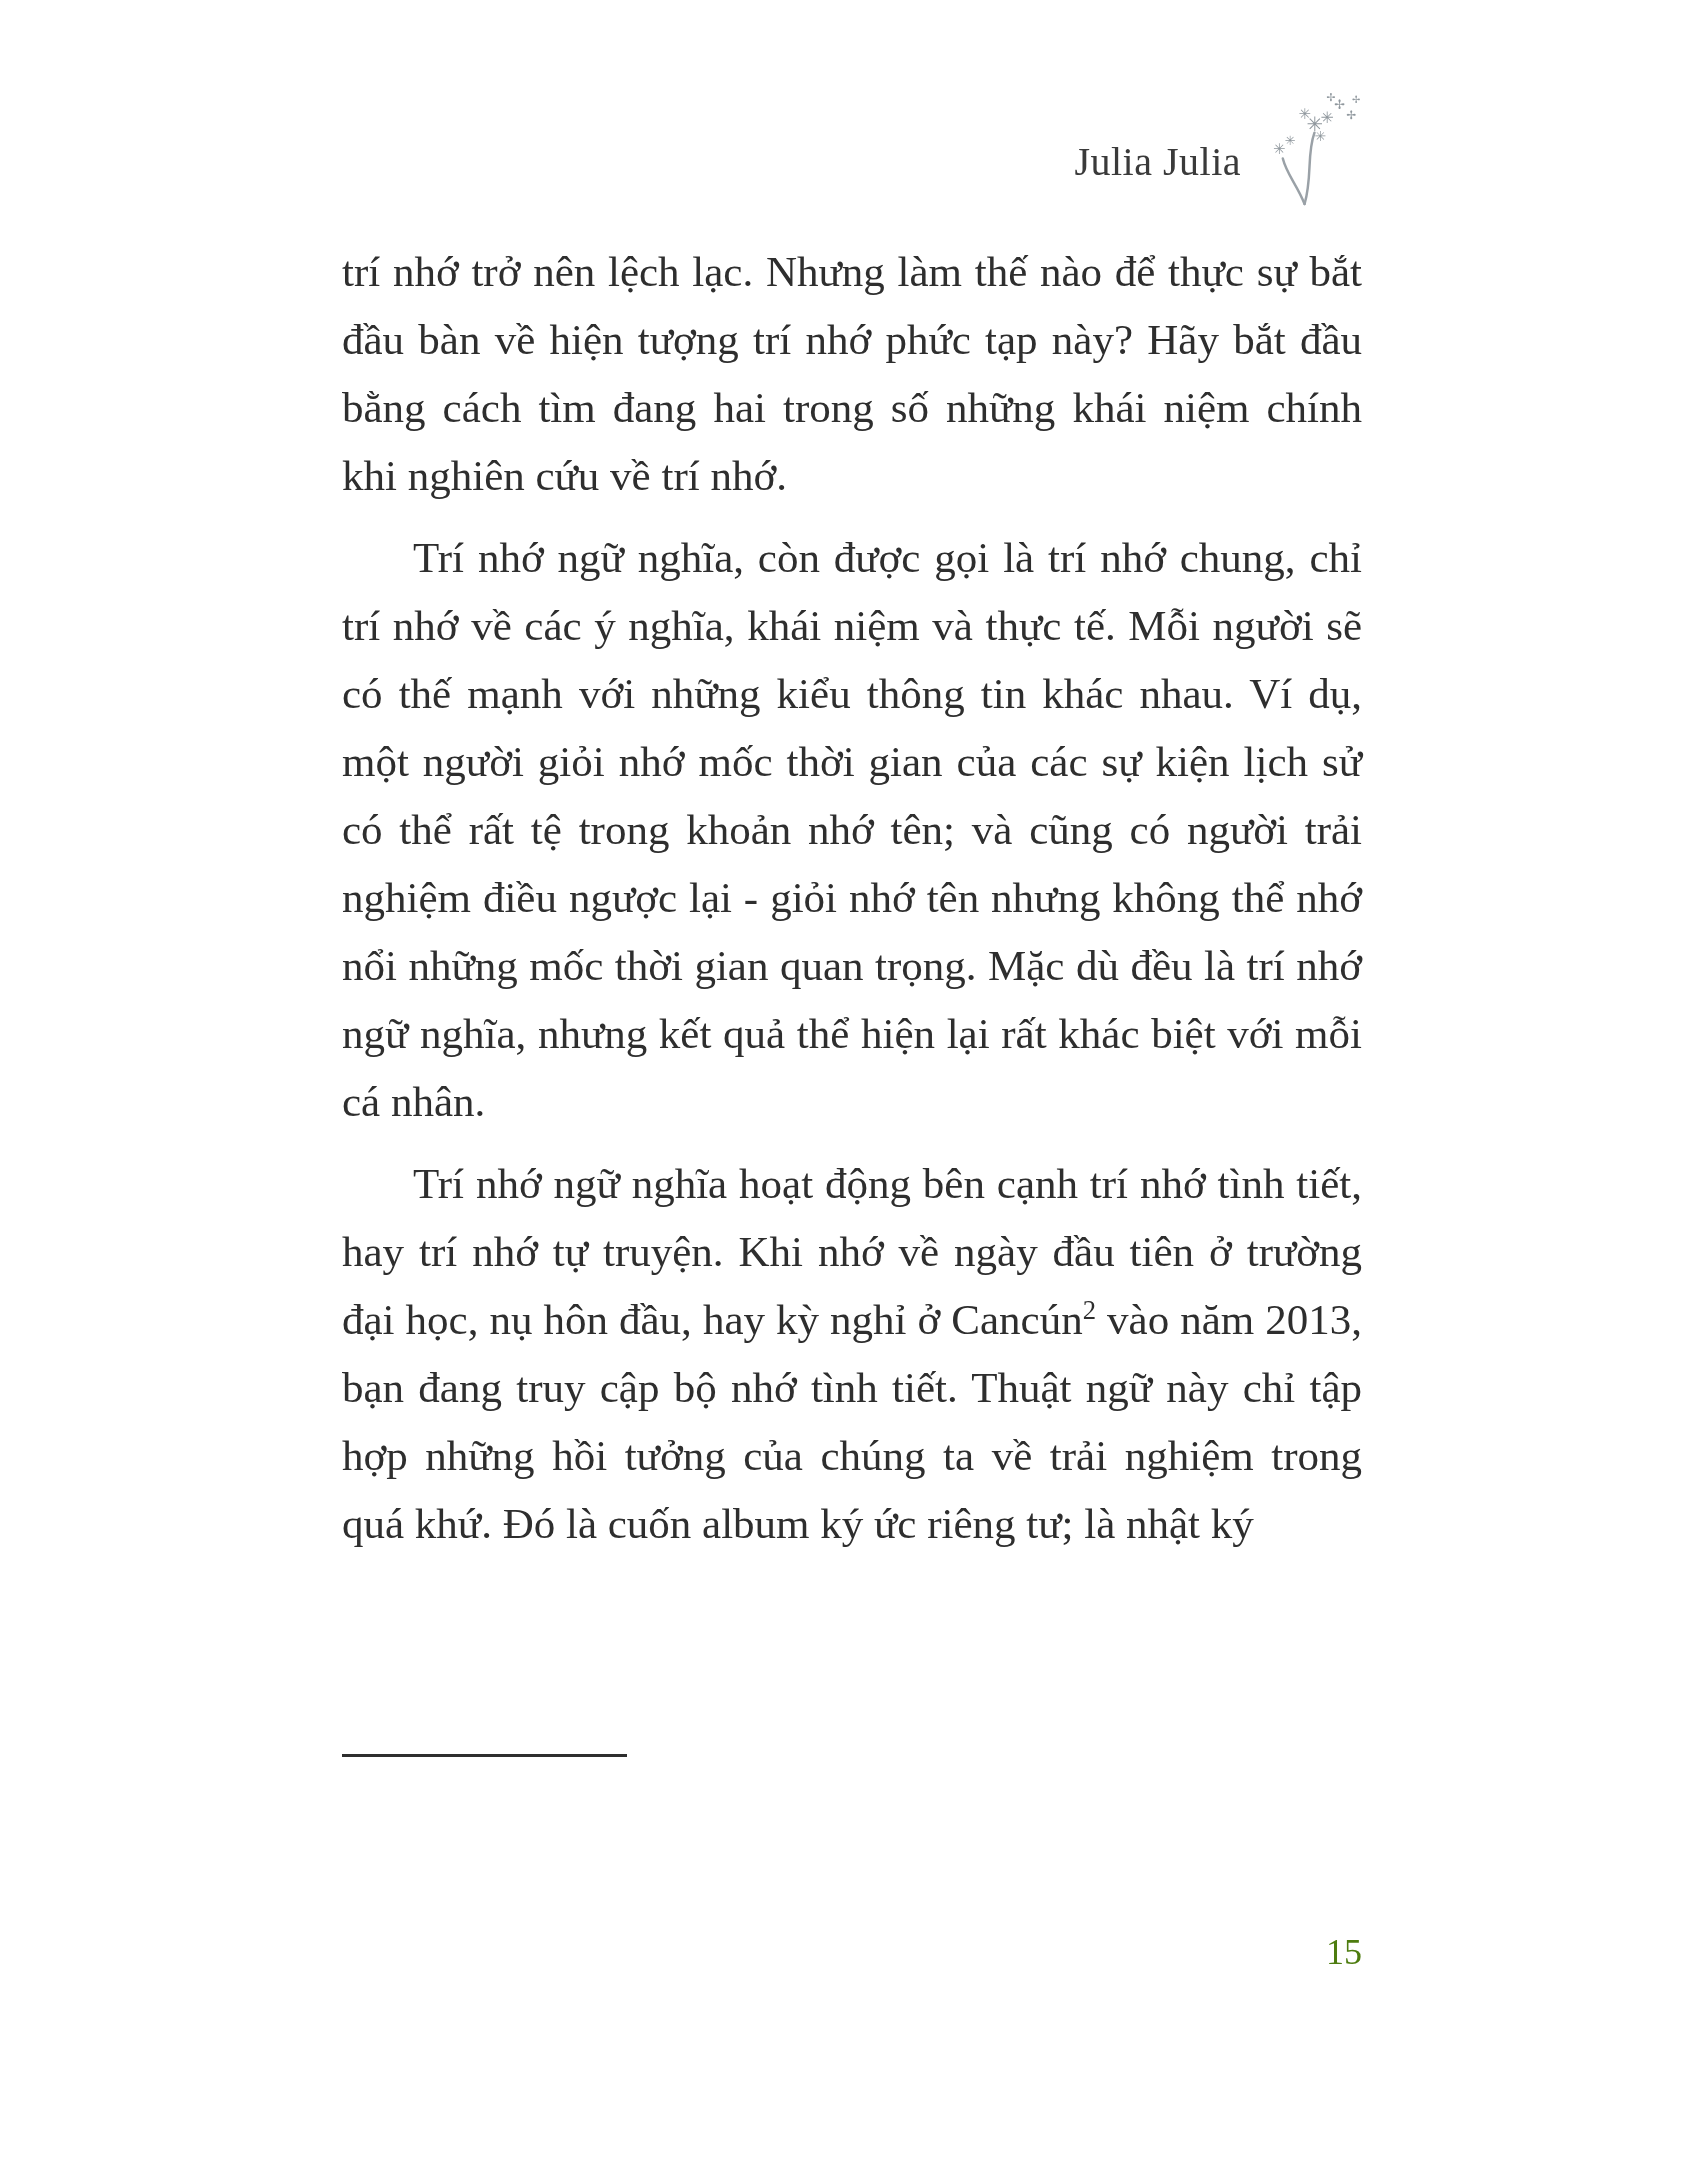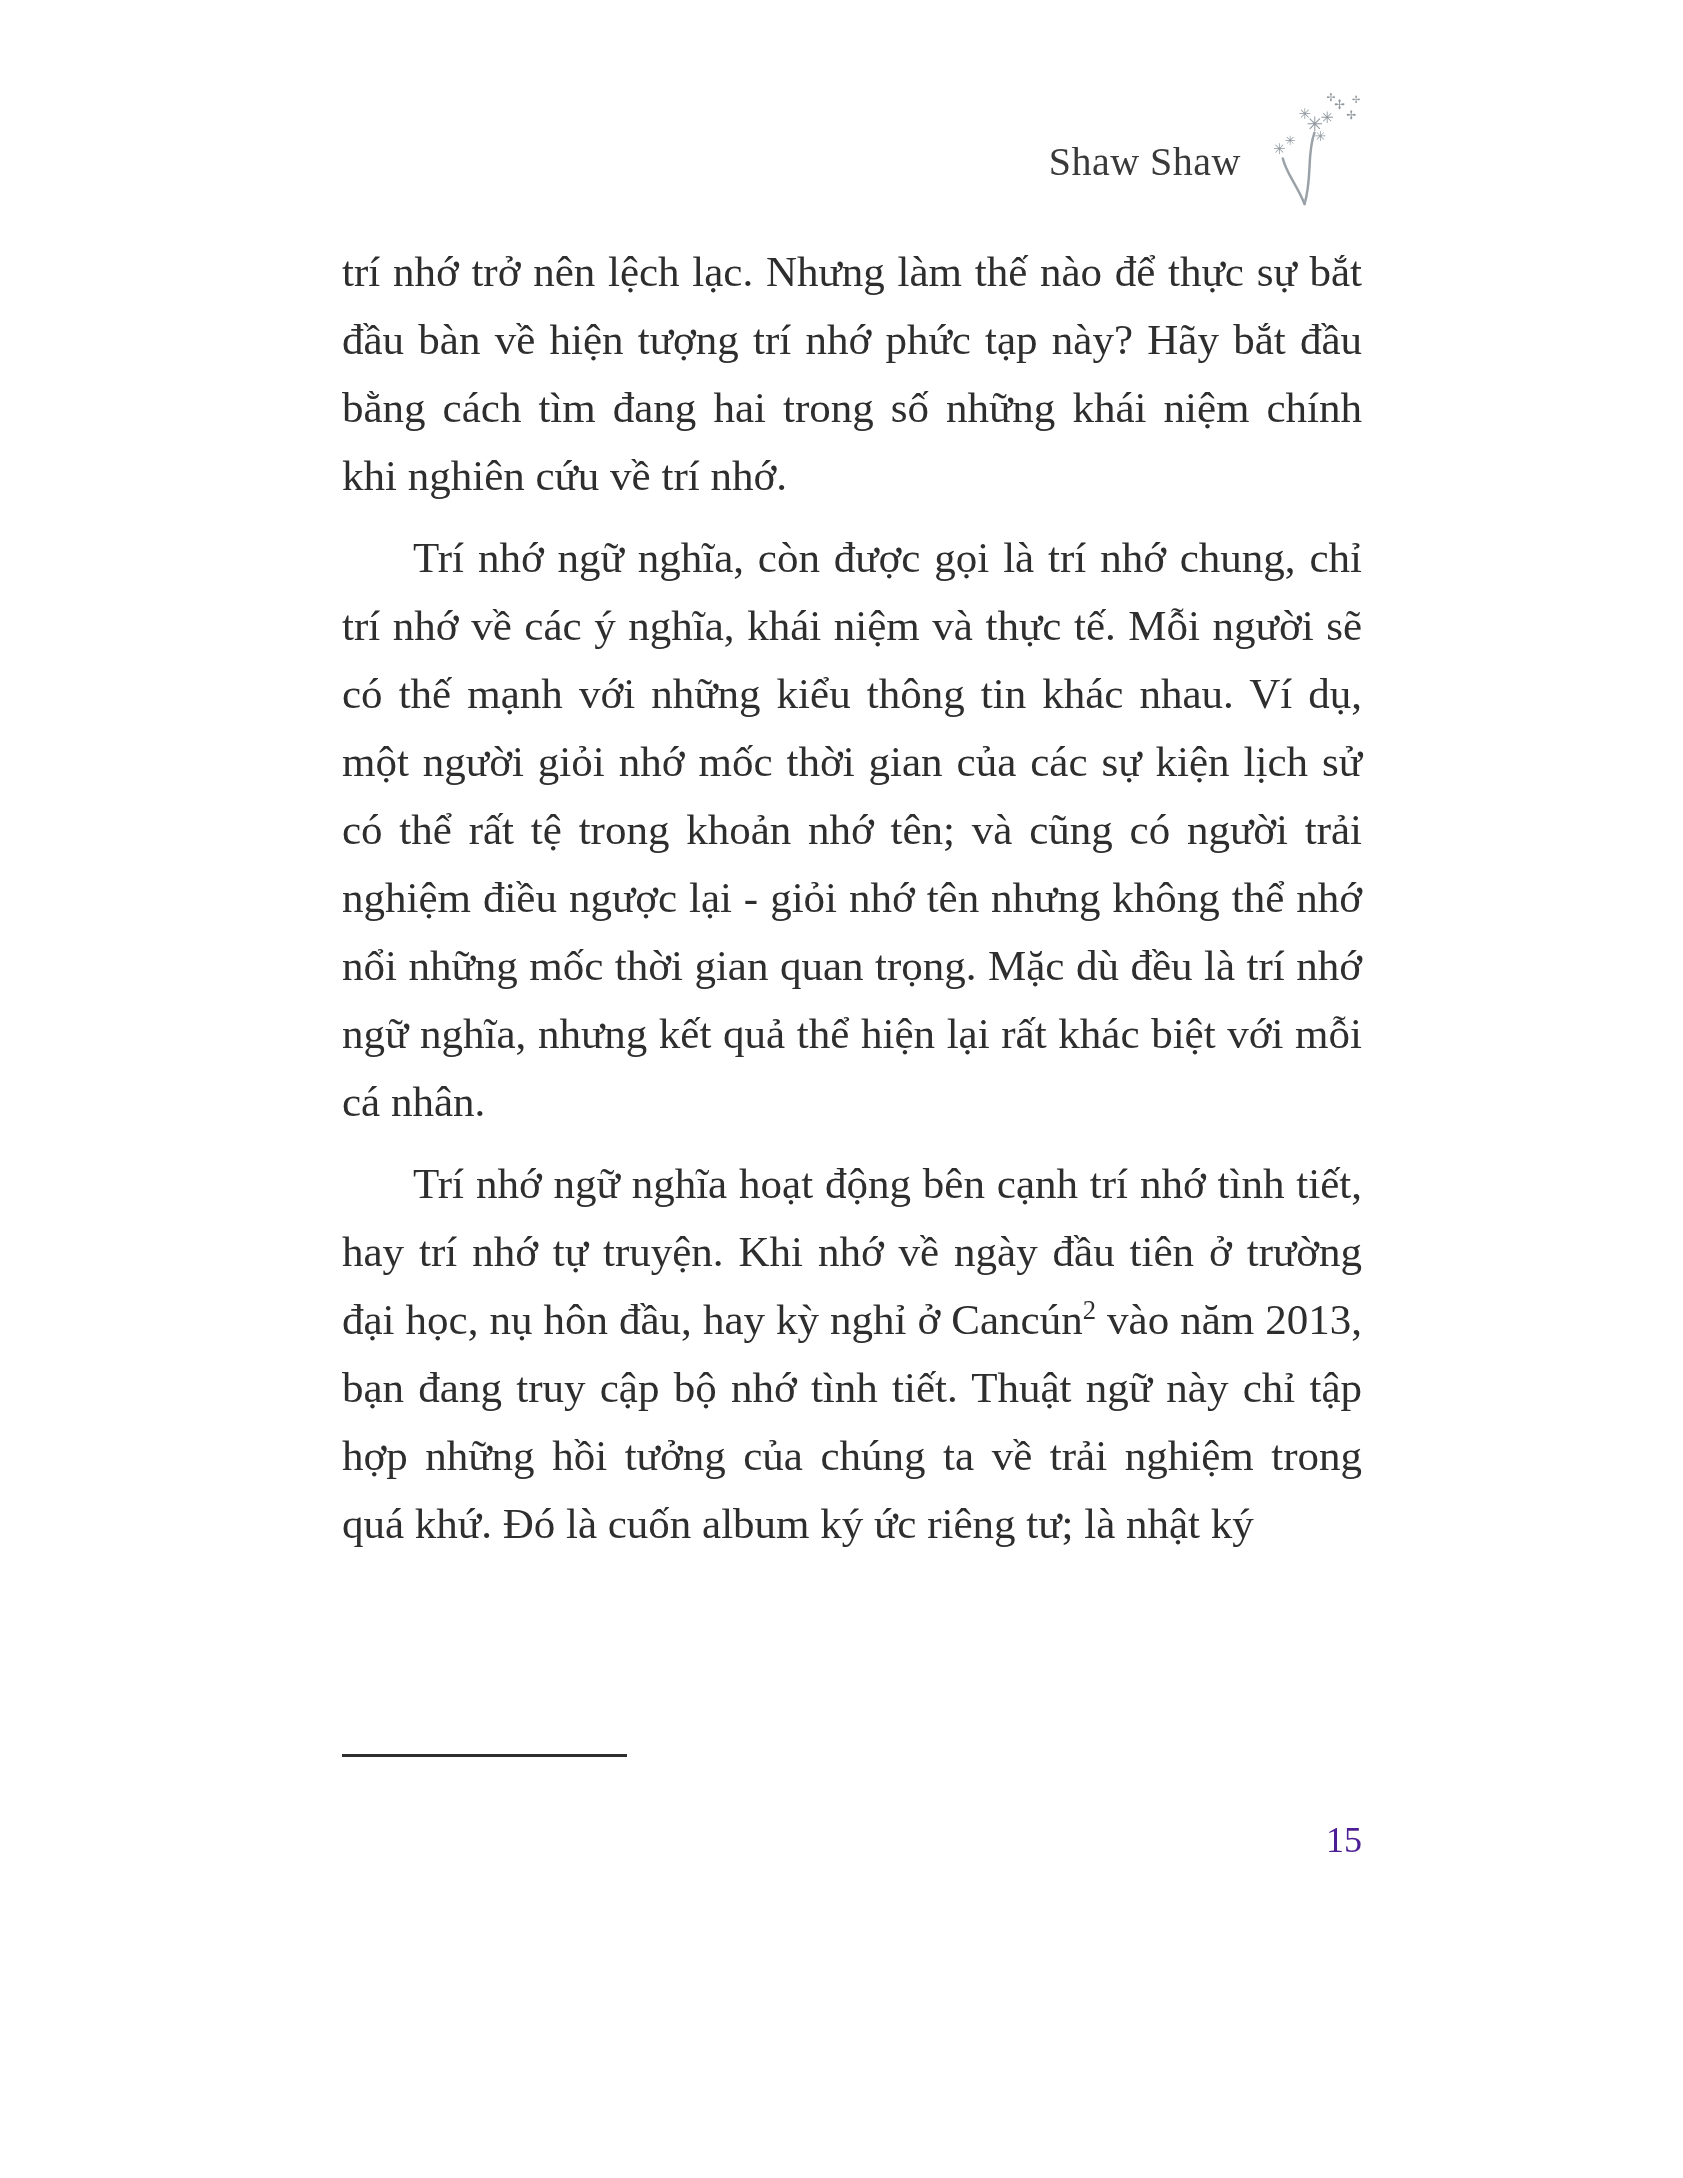--- a/index.html
+++ b/index.html
@@ -73,35 +73,35 @@
     left: 342px;
     top: 1782px;
     width: 1020px;
     font-size: 38px;
     line-height: 61px;
     text-align: justify;
     color: #2e2e2e;
   }
   .page-number {
     position: absolute;
-    top: 1819px;
+    top: 1931px;
     left: 342px;
     width: 1020px;
     text-align: right;
     font-size: 36px;
-    color: #4c1d95;
+    color: #4d7c0f;
   }
 </style>
 </head>
 <body>
 
 <div class="page">
 
   <header class="page-header">
-    <span class="author">Shaw Shaw</span>
+    <span class="author">Julia Julia</span>
     <span class="flower">
       <svg width="99" height="119" viewBox="0 0 100 120" aria-hidden="true">
         <g fill="none" stroke="#9aa1a7" stroke-width="2.5" stroke-linecap="round">
           <path d="M42 112 C 50 84, 44 62, 52 40"></path>
           <path d="M42 112 C 34 92, 24 82, 20 66"></path>
         </g>
         <g fill="#8f979d" font-family="'DejaVu Sans', sans-serif">
           <text x="44" y="38" font-size="20">✳</text>
           <text x="58" y="30" font-size="16">✳</text>
           <text x="36" y="26" font-size="15">✳</text>

